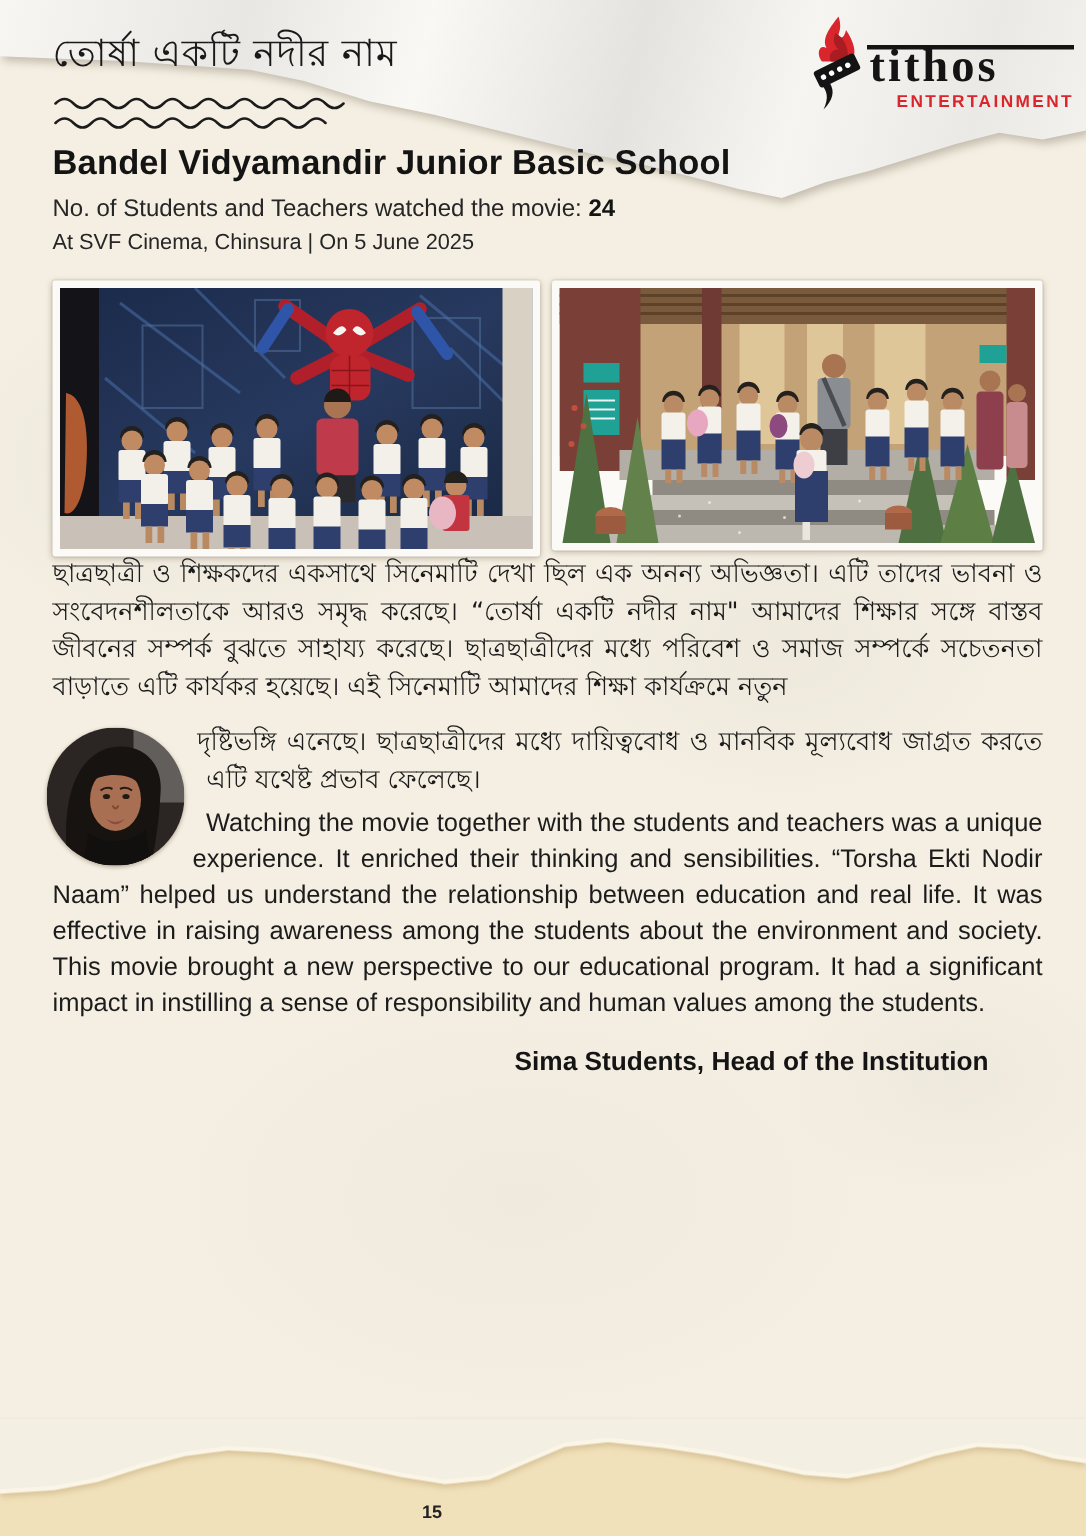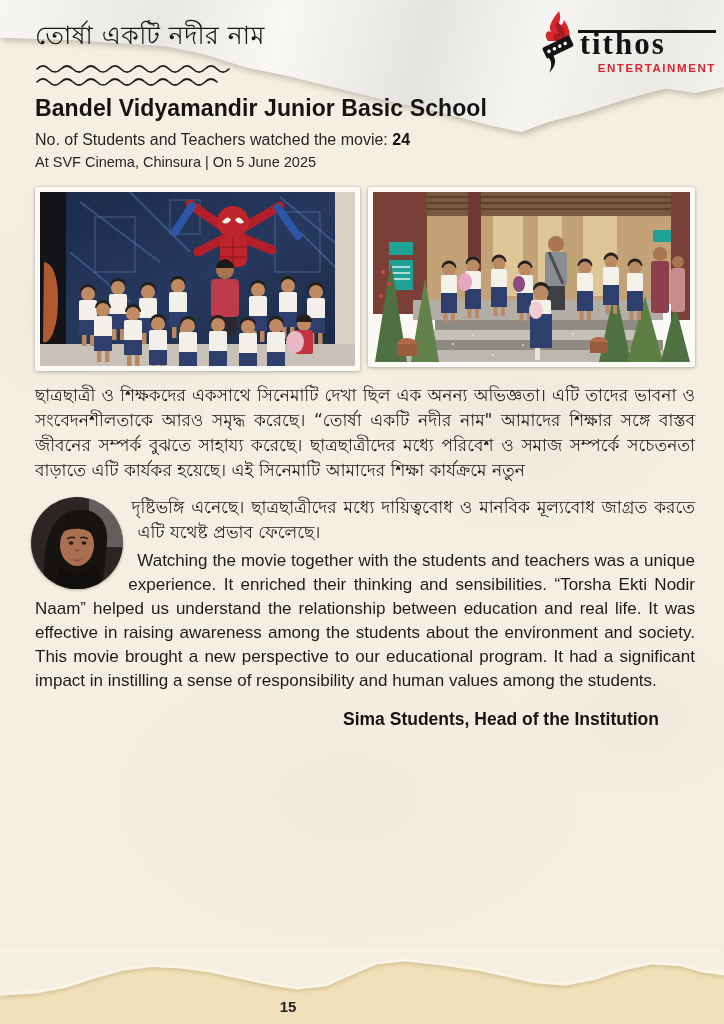--- a/index.html
+++ b/index.html
@@ -30,21 +30,21 @@
   .torn-bottom{ position:absolute; bottom:0; left:0; width:724px; height:78px; background:#f1e1ba; z-index:2; }
   .torn-bottom-cream{
     position:absolute; bottom:0; left:0; width:724px; height:78px; z-index:3;
     filter: drop-shadow(0 3px 0 #faf5e6) drop-shadow(0 2px 2px rgba(160,130,80,.35));
   }
   .torn-bottom-cream .shape{
     width:100%; height:100%; background:#f4efe3;
     clip-path: polygon(0 0,100% 0,100% 34%,97% 30%,94% 22%,90% 20%,86% 28%,82% 40%,78% 47%,74% 44%,70% 36%,66% 28%,61% 21%,56% 16%,52% 20%,48% 36%,45% 48%,41% 52%,37% 46%,33% 38%,29% 30%,25% 25%,21% 23%,17% 28%,13% 38%,9% 50%,5% 57%,0 60%);
   }
   .page-number{ position:absolute; bottom:9px; left:0; width:576px; text-align:center;
-    font-size:15px; font-weight:bold; color:#222; z-index:4; }
+    font-size:12px; font-weight:bold; color:#222; z-index:4; }
   
   .hand-title{ position:absolute; left:35px; top:16px; z-index:5; }
   .hand-title .bn{ font-size:25px; font-weight:400; color:#191919; letter-spacing:.5px;
     font-family:"DejaVu Sans", sans-serif; }
   .hand-title svg{ display:block; margin-top:4px; }
   .logo{ position:absolute; right:8px; top:8px; z-index:5; display:flex; align-items:flex-end; }
   .logo-icon{ margin-top:2px; }
   .logo-text{ margin-left:2px; }
   .wordmark{ font-family:"Liberation Serif", serif; font-weight:bold; font-size:31px;
     line-height:34px; color:#141414; letter-spacing:2px; position:relative; padding:0 2px; }
@@ -54,21 +54,21 @@
   .content{ position:absolute; left:35px; top:95px; width:660px; z-index:5; }
   h1.school{ font-size:23px; font-weight:bold; color:#141414; letter-spacing:.1px; }
   .watched{ font-size:16px; color:#262626; margin-top:9px; }
   .watched b{ color:#141414; }
   .venue{ font-size:14.5px; color:#262626; margin-top:5px; }
   .photos{ display:flex; gap:8px; margin-top:17px; align-items:flex-start; }
   .photo{ background:#fbfaf7; padding:5px; border-radius:2px;
     box-shadow:0 1px 4px rgba(95,75,45,.35), 0 0 0 1px rgba(230,225,215,.8); }
   .photo svg{ display:block; }
   
-  .para-bn{ margin-top:12px; font-size:17px; line-height:25px; text-align:justify; color:#1b1b1b;
+  .para-bn{ font-size:17px; line-height:25px; text-align:justify; color:#1b1b1b;
     font-family:"DejaVu Sans", sans-serif; }
   .quote-wrap{ margin-top:2px; }
   .avatar{ float:left; width:92px; height:92px; border-radius:50%; overflow:hidden;
     margin:2px 16px 4px -4px; shape-outside:circle(50%); box-shadow:0 1px 3px rgba(80,60,40,.4); }
   .avatar svg{ display:block; }
   .para-en{ font-size:17px; line-height:24px; text-align:justify; color:#1c1c1c; margin-top:4px; }
   .attribution{ font-size:17.5px; font-weight:bold; color:#141414; text-align:right;
     padding-right:36px; margin-top:16px; clear:none; }
 </style>
 </head>

